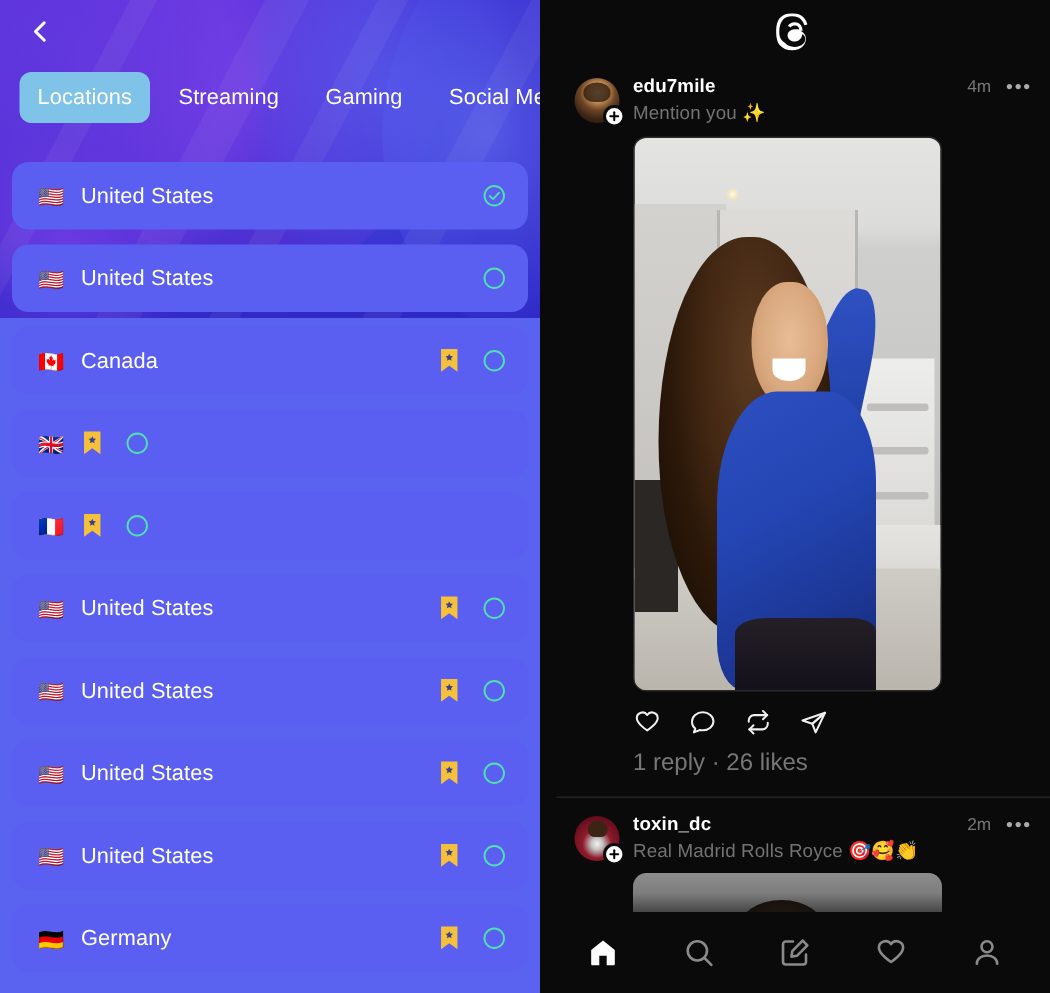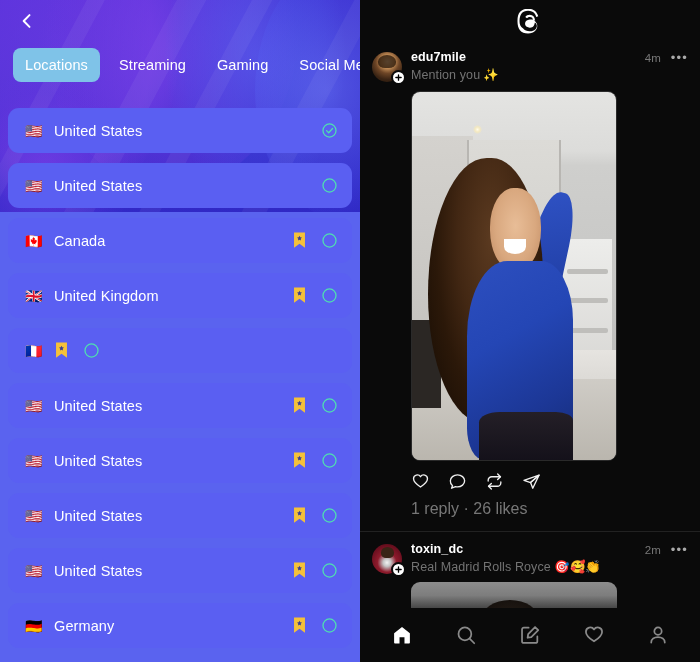--- a/index.html
+++ b/index.html
@@ -98,21 +98,21 @@
   
   .right-panel {
     position: relative; width: 340px; height: 662px;
     background: #0a0a0a; flex: 0 0 340px; overflow: hidden;
   }
   .threads-header {
     height: 46px; display:flex; align-items:center; justify-content:center;
   }
   .threads-logo { width: 26px; height: 28px; display: block; }
 
-  .feed { position: relative; }
+  .feed { position: relative; margin-left: 11px; }
   .post { padding: 4px 12px 0 12px; position: relative; }
   .post-head { display: flex; align-items: flex-start; gap: 9px; }
   .avatar-wrap { position: relative; width: 30px; height: 30px; flex: 0 0 30px; margin-top: 2px;}
   .avatar {
     width: 30px; height: 30px; border-radius: 50%; overflow: hidden;
     position: relative;
   }
   .av1 { background:
       radial-gradient(circle at 52% 32%, #e8c49a 0%, #c08b55 26%, #6d4526 46%, #3a2414 70%, #241409 100%); }
   .av1::after {
@@ -285,21 +285,20 @@
             </svg>
           </span>
           <span>
             <svg class="sel" viewBox="0 0 24 24" fill="none" stroke="#4fe0b0" stroke-width="1.8">
               <circle cx="12" cy="12" r="9.2"></circle>
             </svg>
           </span>
         </div>
         <div class="row">
           <span class="flag">🇬🇧</span>
-          <span class="row-label">United Kingdom</span>
           <span>
             <svg class="bookmark" viewBox="0 0 24 28" fill="#f5c13a">
               <path d="M3 1h18v25l-9-6.6L3 26V1z"></path>
               <path d="M12 6.2l1.25 2.6 2.85.38-2.1 2 .52 2.82L12 12.6l-2.52 1.4.52-2.82-2.1-2 2.85-.38L12 6.2z" fill="#3b3f8f"></path>
             </svg>
           </span>
           <span>
             <svg class="sel" viewBox="0 0 24 24" fill="none" stroke="#4fe0b0" stroke-width="1.8">
               <circle cx="12" cy="12" r="9.2"></circle>
             </svg>

